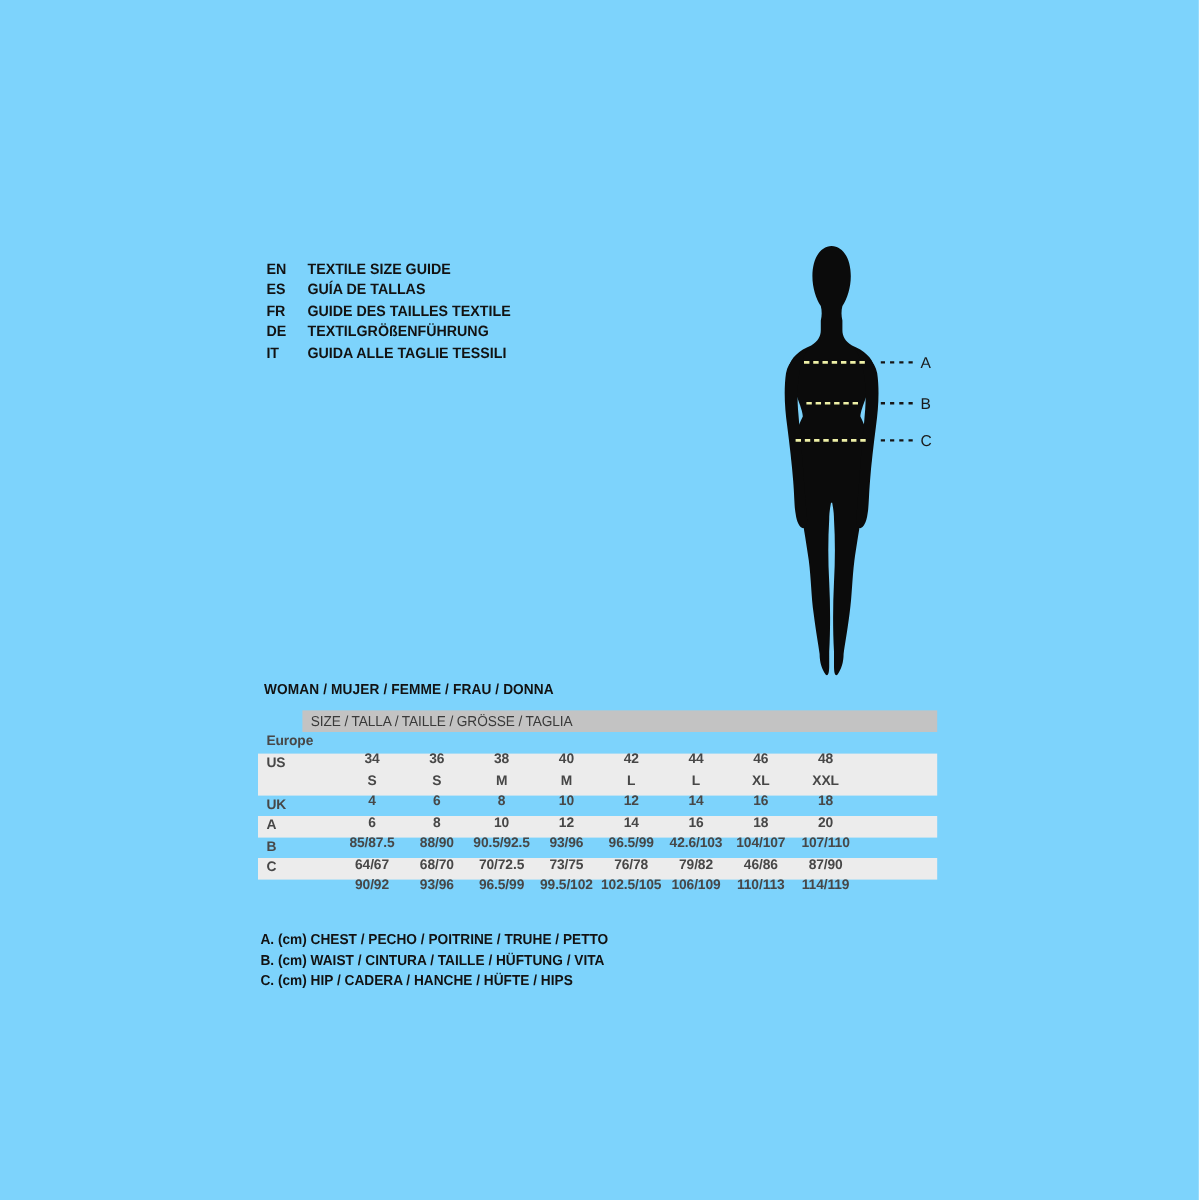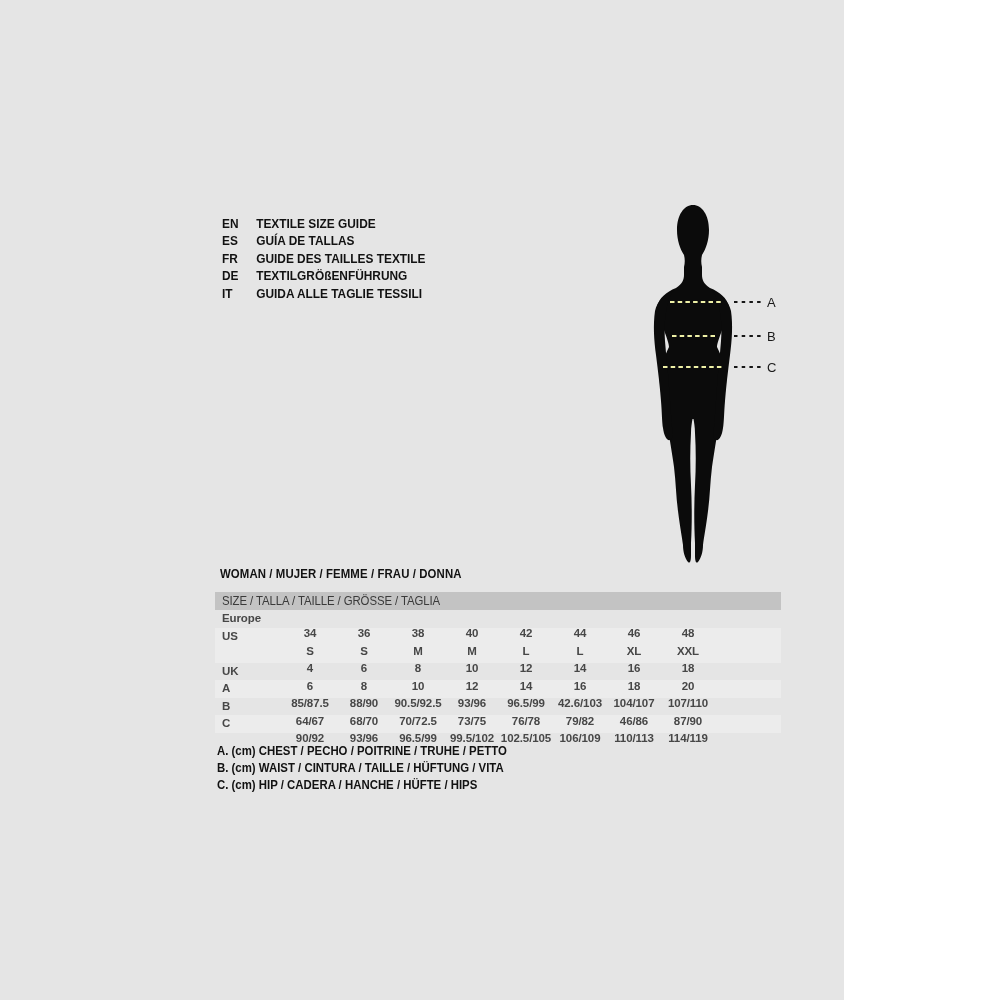--- a/index.html
+++ b/index.html
@@ -1,45 +1,45 @@
 <!DOCTYPE html>
 <html><head>
 <meta charset="utf-8">
 <style>
   html,body{margin:0;padding:0;}
   body{width:1000px;height:1000px;background:#ffffff;overflow:hidden;
        font-family:"Liberation Sans", sans-serif;}
-  .canvas{position:relative;width:820px;height:1000px;background:#e5e5e5;padding-left:24px;}
+  .canvas{position:relative;width:999px;height:1000px;background:#7dd3fc;}
 
   
   .lang-block{position:absolute;left:222px;top:216px;}
   .lang-row{display:flex;height:17.4px;line-height:17.4px;font-weight:bold;
             font-size:12.5px;color:#121212;transform:scaleX(0.95);transform-origin:0 50%;}
   .lang-code{width:36px;}
 
   
   .figure-wrap{position:absolute;left:600px;top:195px;width:200px;height:380px;}
 
   
   .woman-label{position:absolute;left:220px;top:567px;font-weight:bold;font-size:12px;
                color:#121212;transform:scaleX(0.95);transform-origin:0 0;letter-spacing:0.1px;}
 
   
   .size-table{position:absolute;left:215px;top:592px;width:566px;
               font-size:11.5px;color:#474747;letter-spacing:-0.1px;}
   .st-header{height:18px;line-height:19px;padding-left:7px;box-sizing:border-box;
-             font-size:12px;color:#3a3a3a;}
+             font-size:12px;color:#3a3a3a;margin-left:37px;}
   .st-header span{display:inline-block;transform:scaleX(0.95);transform-origin:0 50%;}
   .t-row{display:flex;height:17.5px;line-height:17.7px;font-weight:bold;}
   .cell-label{width:68px;padding-left:7px;box-sizing:border-box;}
   .cell{width:54px;text-align:center;margin-top:15px;}
   .fill{flex:1;}
 
   
-  .notes{position:absolute;left:217px;top:743px;}
+  .notes{position:absolute;left:217px;top:775px;}
   .note-line{font-weight:bold;font-size:12px;color:#121212;line-height:17.2px;
              transform:scaleX(0.95);transform-origin:0 50%;white-space:nowrap;}
 </style>
 </head>
 <body>
 
 <div class="canvas">
 
   <div class="lang-block">
       <div class="lang-row">

